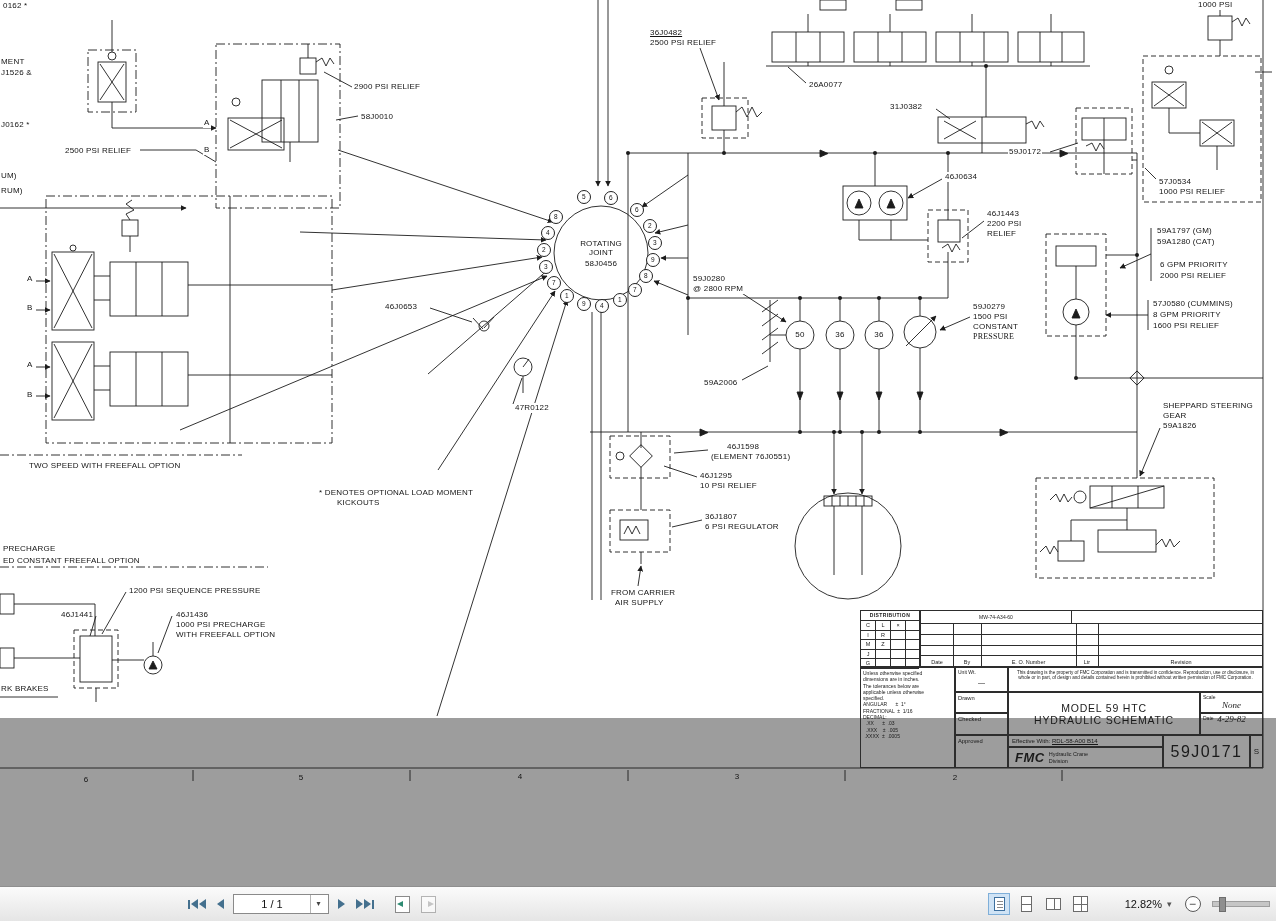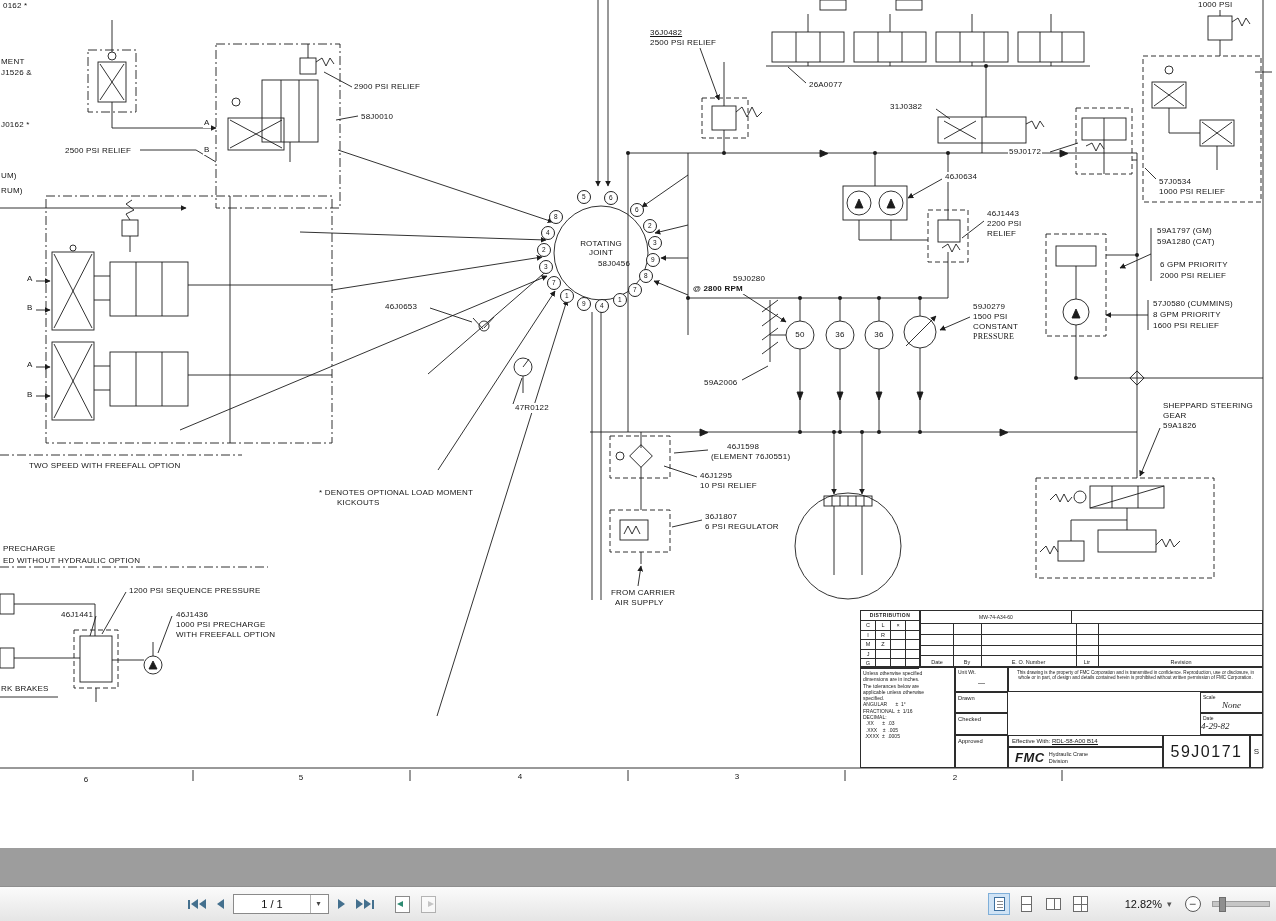--- a/index.html
+++ b/index.html
@@ -1,18 +1,18 @@
 <!DOCTYPE html>
 <html><head>
 <meta charset="utf-8">
 <style>
   html,body{margin:0;padding:0;}
   .viewport{position:relative;width:1276px;height:921px;overflow:hidden;background:#9d9d9d;font-family:"Liberation Sans",sans-serif;}
   
-  .page{position:absolute;left:0;top:0;width:1276px;height:848px;background:#ffffff;}
+  .page{position:absolute;left:0;top:0;width:1276px;height:718px;background:#ffffff;}
   .page svg{position:absolute;left:0;top:0;}
   .dsh{stroke-dasharray:5 3;}
   .dd{stroke-dasharray:9 3 2 3;}
   .dot{fill:#1c1c1c;stroke:none;}
   
   .labels{position:absolute;left:0;top:0;width:100%;height:100%;}
   .lb{position:absolute;font:8px/9.5px "Liberation Sans",sans-serif;color:#131313;white-space:pre;background:#fff;padding:0 1px;letter-spacing:.2px;}
   .lb.c{transform:translate(-50%,-50%);text-align:center;background:transparent;padding:0;}
   .lb.p{width:12px;height:12px;border:1px solid #222;border-radius:50%;background:#fff;font:6.5px/11px "Liberation Sans",sans-serif;text-align:center;padding:0;transform:translate(-50%,-50%);}
   .lb.r{background:transparent;transform:translateX(-50%);font:8px/9px "Liberation Sans",sans-serif;}
@@ -420,52 +420,52 @@
         <div class="lb" style="left: 986px; top: 209px;">46J1443</div>
         <div class="lb" style="left: 986px; top: 219px;">2200 PSI</div>
         <div class="lb" style="left: 986px; top: 229px;">RELIEF</div>
         <div class="lb" style="left: 1156px; top: 226px;">59A1797 (GM)</div>
         <div class="lb" style="left: 1156px; top: 237px;">59A1280 (CAT)</div>
         <div class="lb" style="left: 1159px; top: 260px;">6 GPM PRIORITY</div>
         <div class="lb" style="left: 1159px; top: 271px;">2000 PSI RELIEF</div>
         <div class="lb" style="left: 1152px; top: 299px;">57J0580 (CUMMINS)</div>
         <div class="lb" style="left: 1152px; top: 310px;">8 GPM PRIORITY</div>
         <div class="lb" style="left: 1152px; top: 321px;">1600 PSI RELIEF</div>
-        <div class="lb" style="left: 692px; top: 274px; margin-left: 40px;">59J0280</div>
-        <div class="lb" style="left: 692px; top: 284px; font-weight: bold;">@ 2800 RPM</div>
+        <div class="lb" style="left: 692px; top: 274px;">59J0280</div>
+        <div class="lb" style="left: 692px; top: 284px;">@ 2800 RPM</div>
         <div class="lb" style="left: 972px; top: 302px;">59J0279</div>
         <div class="lb" style="left: 972px; top: 312px;">1500 PSI</div>
         <div class="lb" style="left: 972px; top: 322px;">CONSTANT</div>
         <div class="lb" style="left: 972px; top: 332px; font-family: Liberation Serif, serif;">PRESSURE</div>
         <div class="lb" style="left: 703px; top: 378px;">59A2006</div>
         <div class="lb" style="left: 1162px; top: 401px;">SHEPPARD STEERING</div>
         <div class="lb" style="left: 1162px; top: 411px;">GEAR</div>
         <div class="lb" style="left: 1162px; top: 421px;">59A1826</div>
         <div class="lb" style="left: 28px; top: 461px;">TWO SPEED WITH FREEFALL OPTION</div>
         <div class="lb" style="left: 318px; top: 488px;">* DENOTES OPTIONAL LOAD MOMENT</div>
         <div class="lb" style="left: 336px; top: 498px;">KICKOUTS</div>
         <div class="lb" style="left: 710px; top: 442px; margin-left: 16px;">46J1598</div>
         <div class="lb" style="left: 710px; top: 452px;">(ELEMENT 76J0551)</div>
         <div class="lb" style="left: 699px; top: 471px;">46J1295</div>
         <div class="lb" style="left: 699px; top: 481px;">10 PSI RELIEF</div>
         <div class="lb" style="left: 704px; top: 512px;">36J1807</div>
         <div class="lb" style="left: 704px; top: 522px;">6 PSI REGULATOR</div>
         <div class="lb" style="left: 610px; top: 588px;">FROM CARRIER</div>
         <div class="lb" style="left: 614px; top: 598px;">AIR SUPPLY</div>
         <div class="lb" style="left: 2px; top: 544px;">PRECHARGE</div>
-        <div class="lb" style="left: 2px; top: 556px;">ED WITHOUT HYDRAULIC OPTION</div>
+        <div class="lb" style="left: 2px; top: 556px;">ED CONSTANT FREEFALL OPTION</div>
         <div class="lb" style="left: 128px; top: 586px;">1200 PSI SEQUENCE PRESSURE</div>
         <div class="lb" style="left: 60px; top: 610px;">46J1441</div>
         <div class="lb" style="left: 175px; top: 610px;">46J1436</div>
         <div class="lb" style="left: 175px; top: 620px;">1000 PSI PRECHARGE</div>
         <div class="lb" style="left: 175px; top: 630px;">WITH FREEFALL OPTION</div>
         <div class="lb" style="left: 0px; top: 684px;">RK BRAKES</div>
         <div class="lb c" style="left: 601px; top: 244px;">ROTATING</div>
         <div class="lb c" style="left: 601px; top: 253px;">JOINT</div>
-        <div class="lb c" style="left: 614px; top: 264px;">58J0456</div>
+        <div class="lb c" style="left: 601px; top: 264px;">58J0456</div>
         <div class="lb c" style="left: 800px; top: 335px;">50</div>
         <div class="lb c" style="left: 840px; top: 335px;">36</div>
         <div class="lb c" style="left: 879px; top: 335px;">36</div>
         <div class="lb p" style="left: 584px; top: 197px;">5</div>
         <div class="lb p" style="left: 611px; top: 198px;">6</div>
         <div class="lb p" style="left: 637px; top: 210px;">6</div>
         <div class="lb p" style="left: 650px; top: 226px;">2</div>
         <div class="lb p" style="left: 655px; top: 243px;">3</div>
         <div class="lb p" style="left: 653px; top: 260px;">9</div>
         <div class="lb p" style="left: 646px; top: 276px;">8</div>
@@ -563,28 +563,32 @@
       <div class="cell" style="left:95px;top:82px;width:53px;height:21px">
           <span style="font-size:5.8px;margin:2px 0 0 2px;display:block">Drawn</span>
         </div>
       <div class="cell" style="left:95px;top:103px;width:53px;height:22px">
           <span style="font-size:5.8px;margin:2px 0 0 2px;display:block">Checked</span>
         </div>
       <div class="cell" style="left:95px;top:125px;width:53px;height:33px">
           <span style="font-size:5.8px;margin:2px 0 0 2px;display:block">Approved</span>
         </div>
 
+      <div class="cell" style="left:148px;top:82px;width:192px;height:43px;display:flex;flex-direction:column;justify-content:center">
+        <div class="titleline">MODEL 59  HTC</div>
+        <div class="titleline">HYDRAULIC  SCHEMATIC</div>
+      </div>
 
       <div class="cell" style="left:340px;top:82px;width:63px;height:21px">
         <span class="tinylabel">Scale</span>
         <div class="script" style="text-align:center;font-size:9px;margin-top:7px">None</div>
       </div>
       <div class="cell" style="left:340px;top:103px;width:63px;height:22px">
         <span class="tinylabel">Date</span>
-        <div class="script" style="font-size:9px;margin-top:7px">4-29-82</div>
+        <div class="script" style="text-align:center;font-size:9px;margin-top:0">4-29-82</div>
       </div>
 
       <div class="cell" style="left:148px;top:125px;width:155px;height:12px;font-size:6px;line-height:10px;padding-left:3px">
         <span>Effective With:</span>
         <span style="border-bottom:0.8px solid #1a1a1a">RDL-58-A00  B14</span>
       </div>
 
       <div class="cell" style="left:148px;top:137px;width:155px;height:21px;display:flex;align-items:center;gap:4px;padding-left:6px">
         <span style="font-weight:900;font-size:13px;letter-spacing:.5px;font-style:italic">FMC</span>
         <span style="font-size:5.5px;line-height:6.5px">

